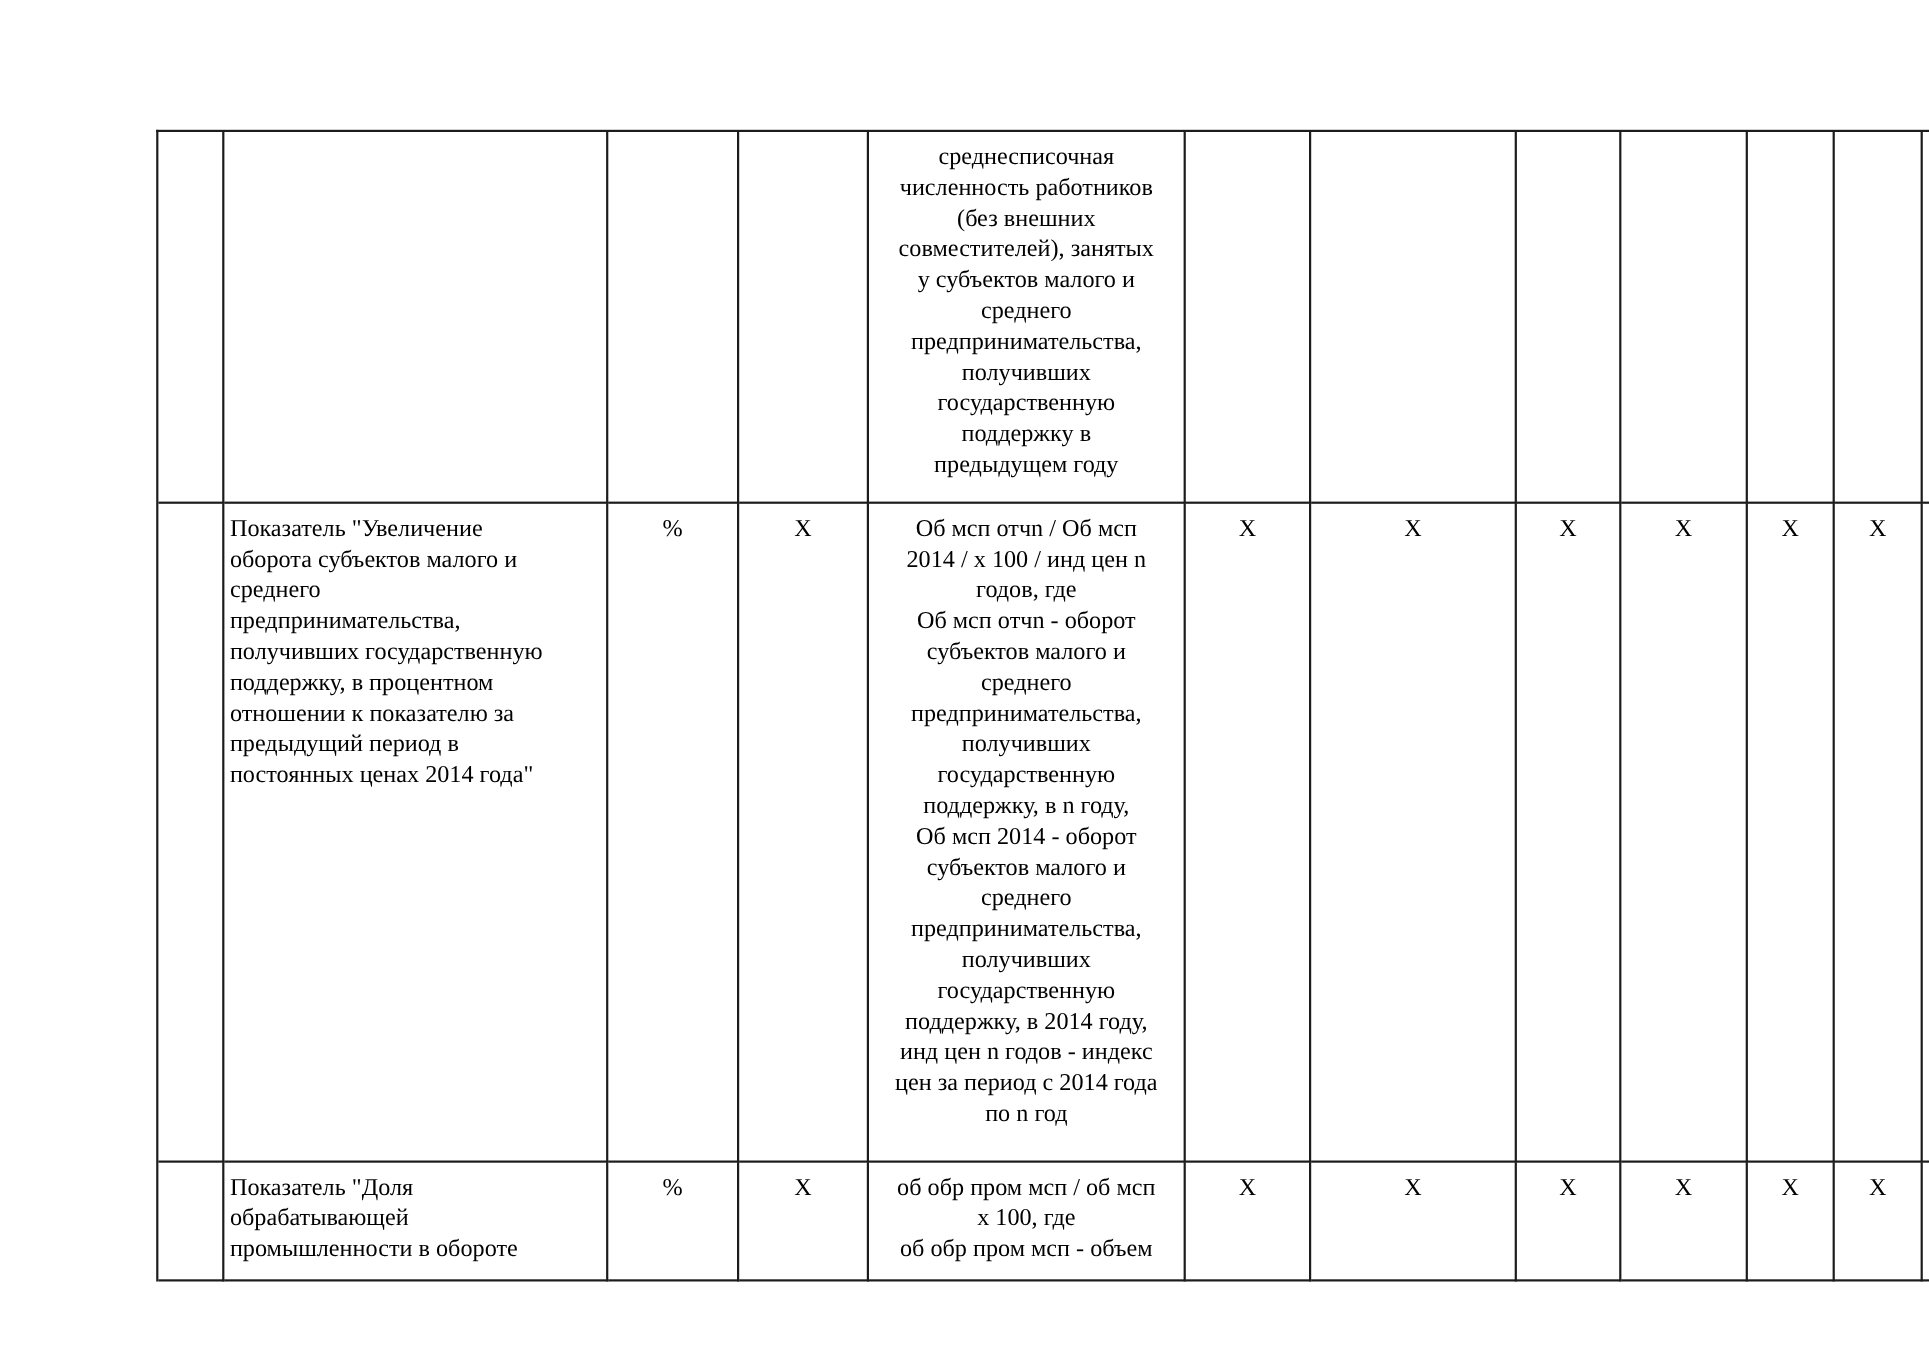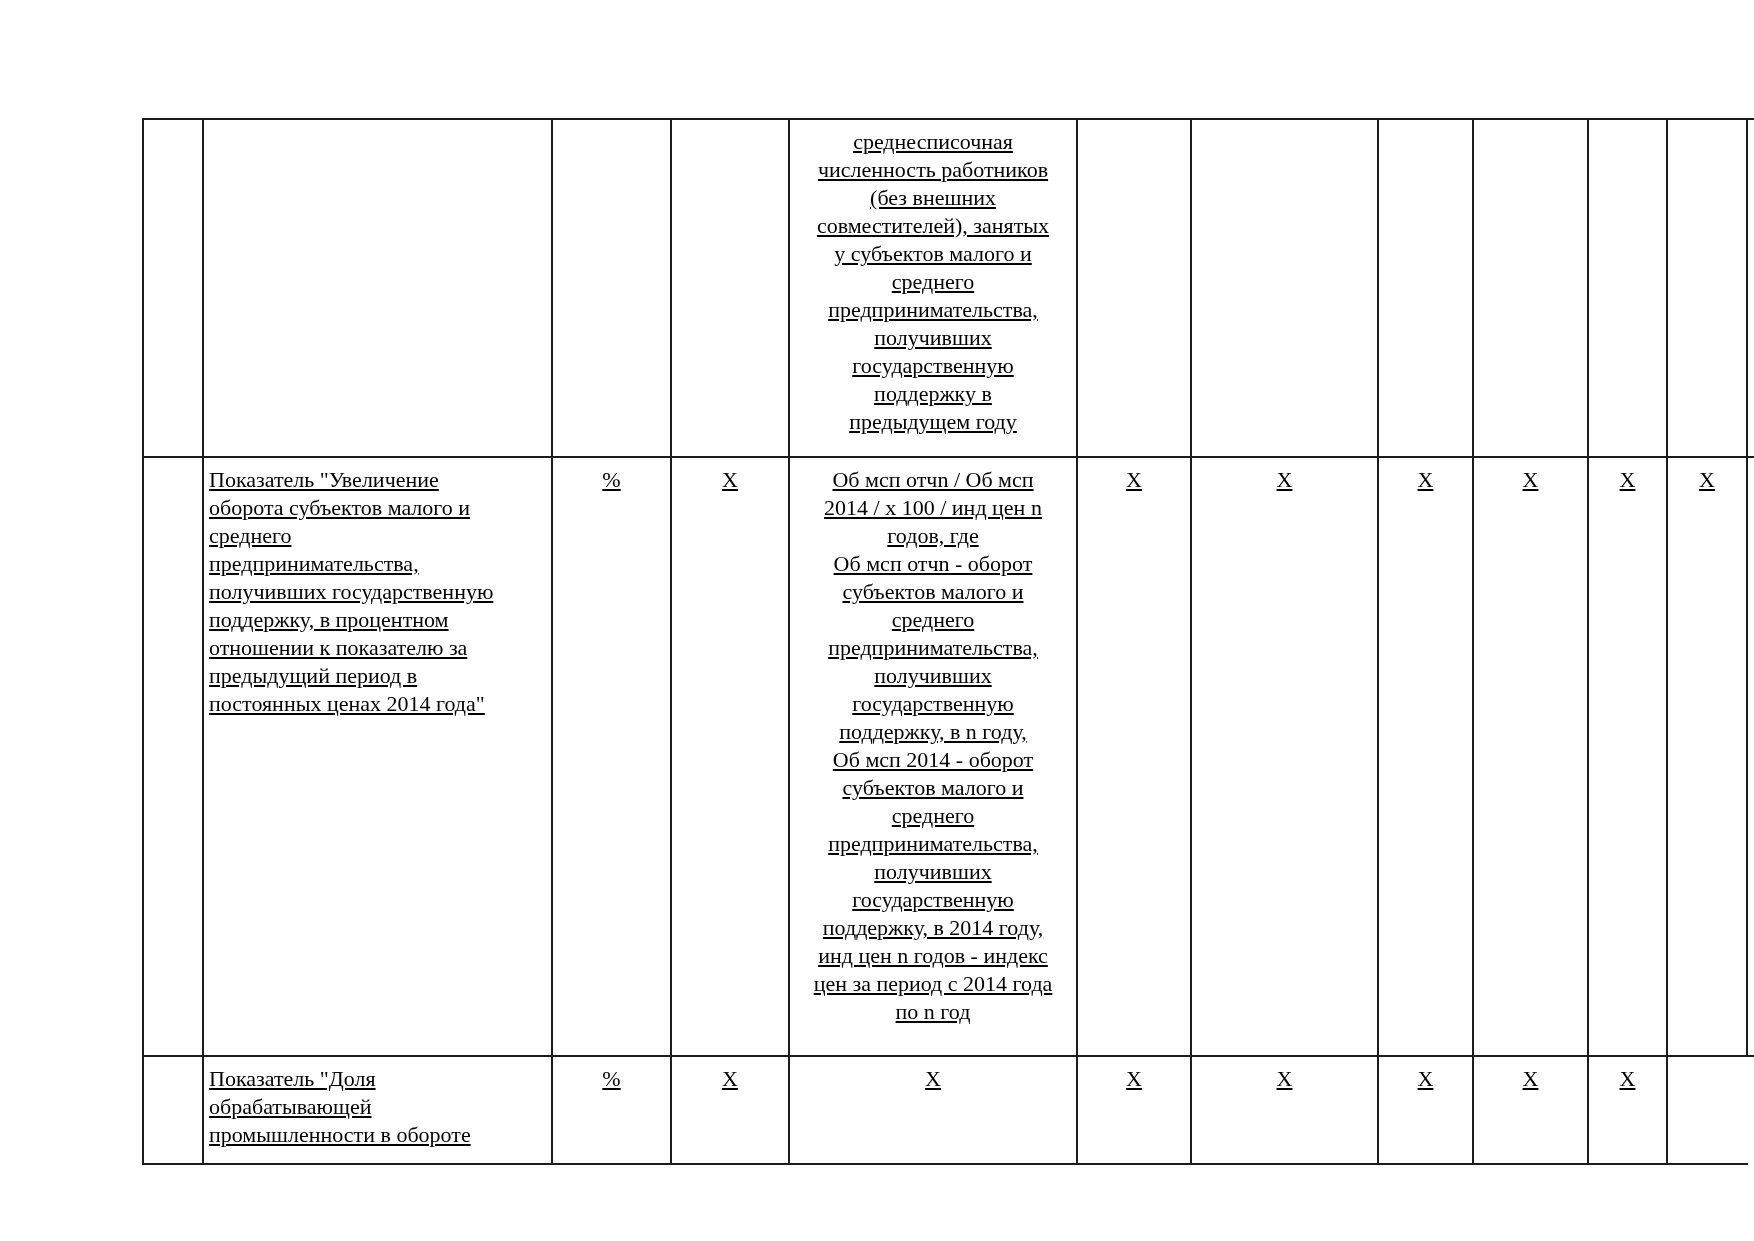--- a/index.html
+++ b/index.html
@@ -37,21 +37,20 @@
   .cell {
     border-right: 2px solid #1c1c1c;
     border-bottom: 2px solid #1c1c1c;
     box-sizing: border-box;
     overflow: hidden;
     font-size: 22px;
     line-height: 28px;
     padding-top: 8px;
     text-align: center;
     white-space: pre-line;
-    text-decoration: underline;
   }
   .cell.name {
     text-align: left;
     padding-left: 5px;
     padding-right: 4px;
   }
   .cell.cut {
     border-right: none; 
   }
 </style>
@@ -123,20 +122,23 @@
     <div class="cell">X</div>
     <div class="cell">X</div>
     <div class="cell cut"></div>
 
     <div class="cell"></div>
     <div class="cell name">Показатель "Доля
 обрабатывающей
 промышленности в обороте</div>
     <div class="cell">%</div>
     <div class="cell">X</div>
+    <div class="cell">об обр пром мсп / об мсп
+х 100, где
+об обр пром мсп - объем</div>
     <div class="cell">X</div>
     <div class="cell">X</div>
     <div class="cell">X</div>
     <div class="cell">X</div>
     <div class="cell">X</div>
     <div class="cell">X</div>
     <div class="cell cut"></div>
 
   </div>
 </div>

